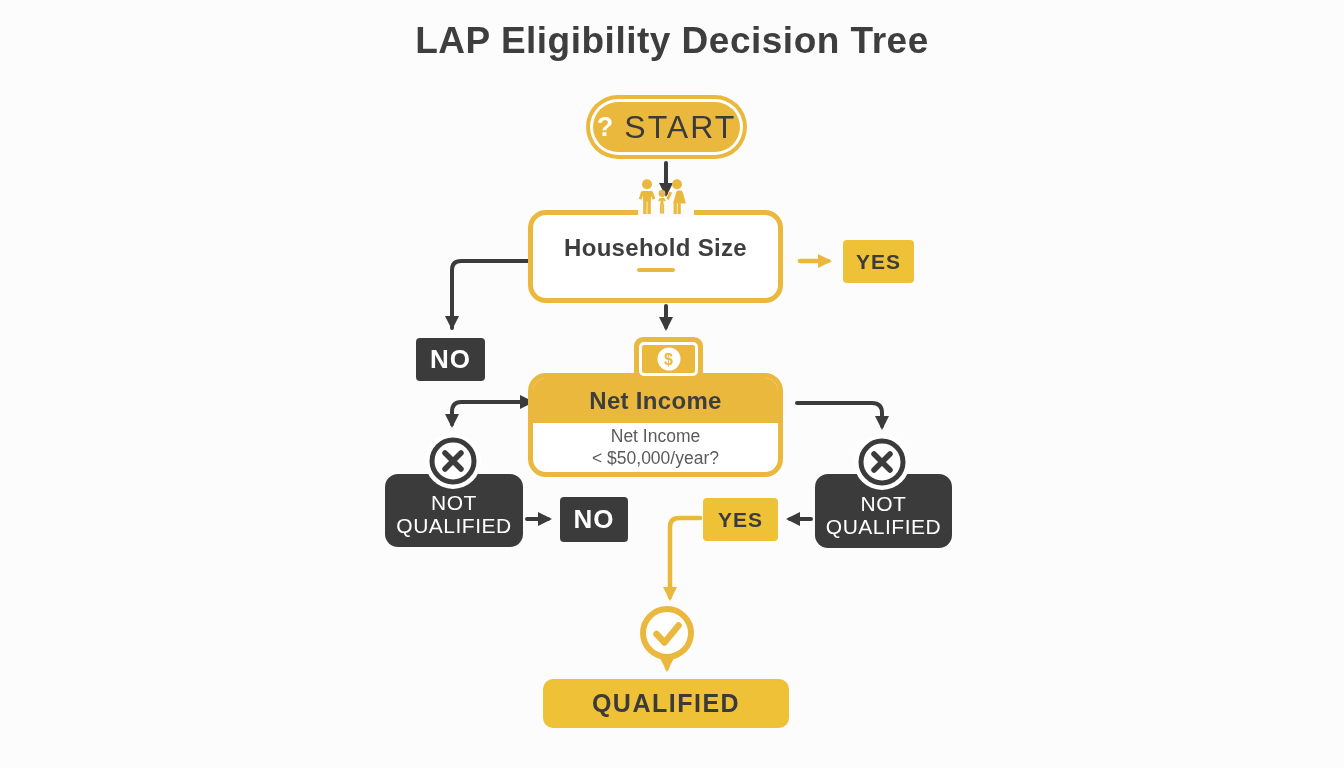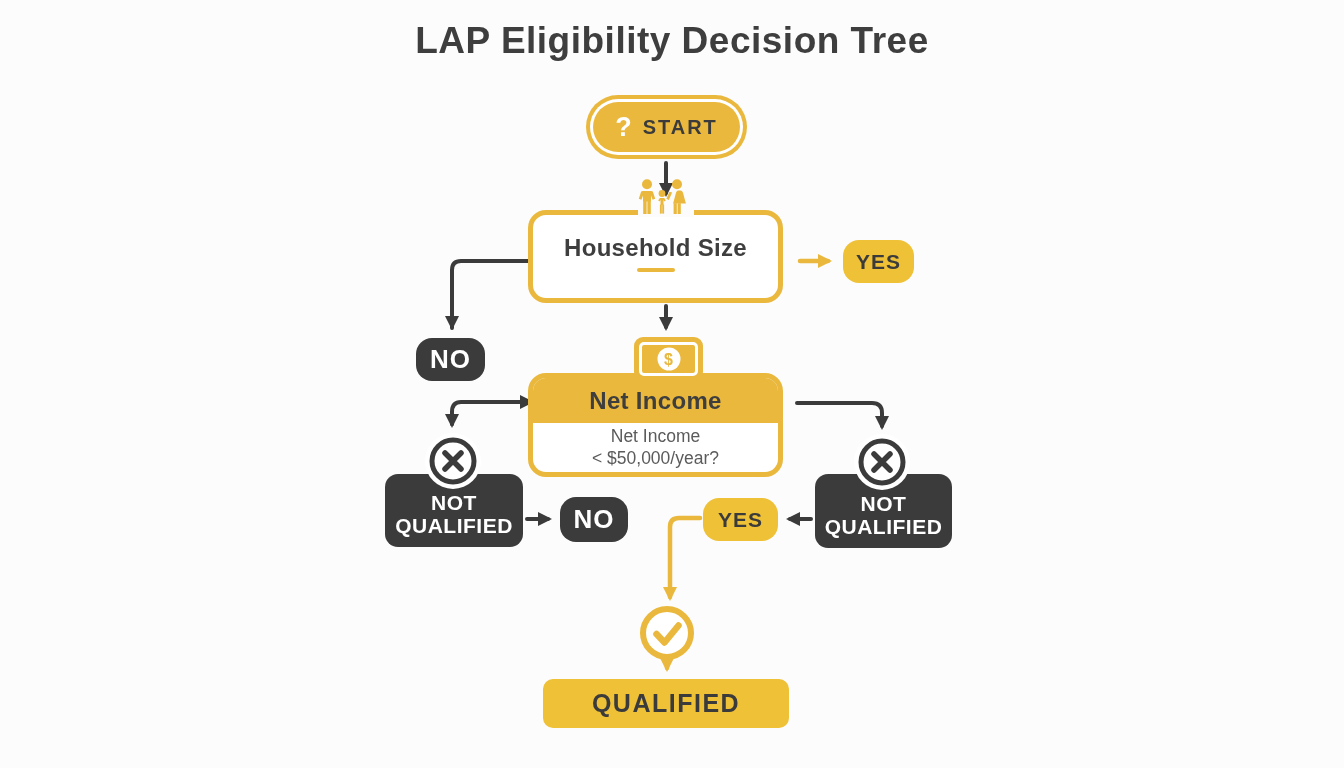--- a/index.html
+++ b/index.html
@@ -16,44 +16,44 @@
   
   .title{left:0;top:20px;width:1344px;text-align:center;font-size:37px;font-weight:700;
          color:var(--text-dark);letter-spacing:.5px;}
 
   
   .start-pill{left:586px;top:95px;width:161px;height:64px;background:var(--yellow);
               border-radius:34px;padding:4px;}
   .start-pill-gap{width:100%;height:100%;background:var(--white);border-radius:30px;padding:3px;box-sizing:border-box;}
   .start-pill-inner{width:100%;height:100%;background:var(--yellow);border-radius:26px;gap:11px;}
   .start-q{color:var(--white);font-size:27px;font-weight:700;}
-  .start-label{color:var(--dark);font-size:20px;font-weight:700;letter-spacing:2px;}
+  .start-label{color:var(--dark);font-size:32px;font-weight:400;letter-spacing:2px;}
 
   
   .qbox{left:528px;width:255px;background:var(--white);border:5px solid var(--yellow);
         border-radius:18px;overflow:hidden;display:flex;flex-direction:column;}
   .household-box{top:210px;height:93px;justify-content:center;}
   .income-box{top:373px;height:104px;}
   .qbox-title{text-align:center;font-size:24px;font-weight:700;color:var(--text-dark);letter-spacing:.3px;}
   .divider{width:38px;height:4px;background:var(--yellow);border-radius:2px;margin:6px auto 7px;}
   .qbox-sub{text-align:center;font-size:17.5px;color:var(--text-gray);line-height:1.25;}
   .income-head{background:var(--yellow);height:45px;display:flex;align-items:center;justify-content:center;flex:none;}
   .income-body{flex:1;display:flex;flex-direction:column;align-items:center;justify-content:center;}
 
   
-  .badge{border-radius:16px;font-weight:700;letter-spacing:1px;}
+  .badge{border-radius:4px;font-weight:700;letter-spacing:1px;}
   .badge-yellow{background:var(--yellow-bright);color:var(--dark);font-size:21px;}
   .badge-dark{background:var(--dark);color:var(--white);font-size:26px;}
   .yes1{left:843px;top:240px;width:71px;height:43px;}
   .no1{left:416px;top:338px;width:69px;height:43px;}
   .no2{left:560px;top:497px;width:68px;height:45px;}
   .yes2{left:703px;top:498px;width:75px;height:43px;}
 
   
-  .nq{background:var(--dark);border-radius:13px;color:var(--white);font-weight:700;
+  .nq{background:var(--dark);border-radius:13px;color:var(--white);font-weight:400;
       font-size:21px;letter-spacing:.5px;text-align:center;line-height:1.1;
       display:flex;flex-direction:column;align-items:center;justify-content:flex-end;padding-bottom:10px;}
   .nq-left{left:385px;top:474px;width:138px;height:73px;}
   .nq-right{left:815px;top:474px;width:137px;height:74px;}
 
   
   .qualified{left:543px;top:679px;width:246px;height:49px;background:var(--yellow-bright);
              border-radius:10px;color:var(--dark);font-size:25px;font-weight:700;letter-spacing:1.5px;}
 
   

